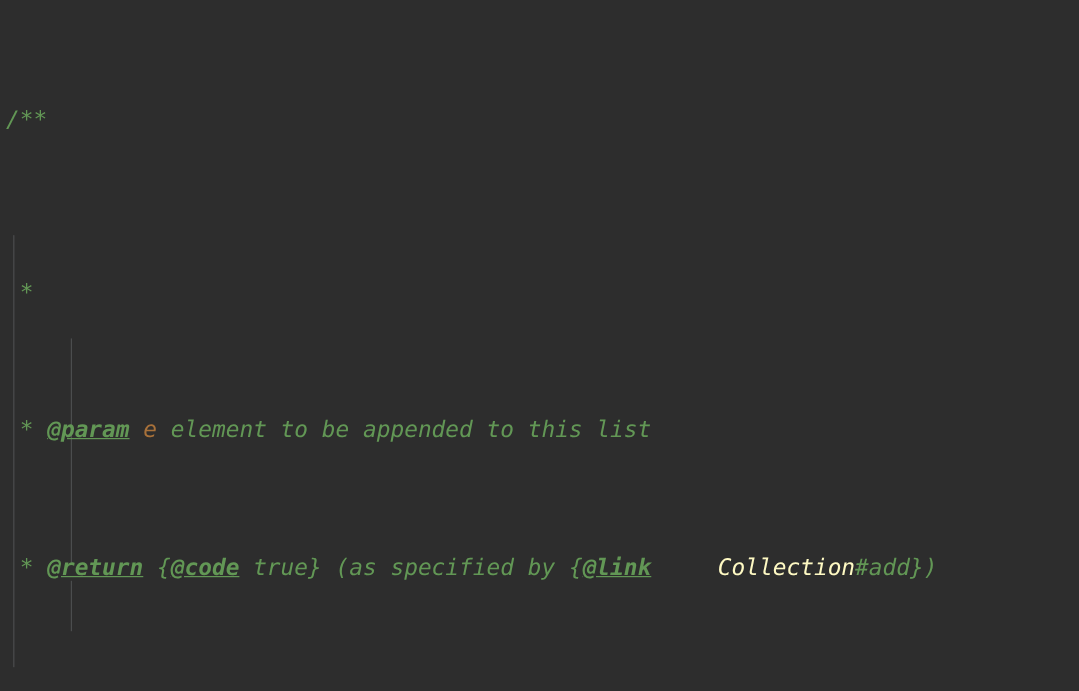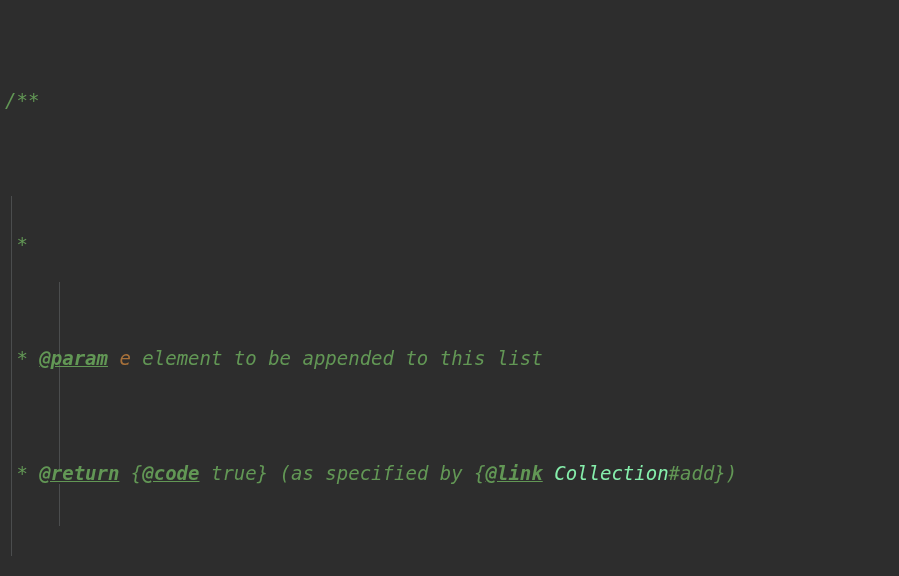--- a/index.html
+++ b/index.html
@@ -26,21 +26,21 @@
   }
   .ln {
     height: 28.7px;
     white-space: pre;
   }
 
   
   .cmt      { color: #629755; font-style: italic; }          
   .tag      { color: #629755; font-style: italic; font-weight: bold; text-decoration: underline; text-align: right; }
   .tagparam { color: #a8713a; font-style: italic; }           
-  .link     { color: #86efac; font-style: italic; }
+  .link     { color: #fef9c3; font-style: italic; margin-left: 44px; }
 
   
   .guide {
     position: absolute;
     width: 1px;
     background: #4b4d4e;
   }
 </style>
 </head>
 <body>

